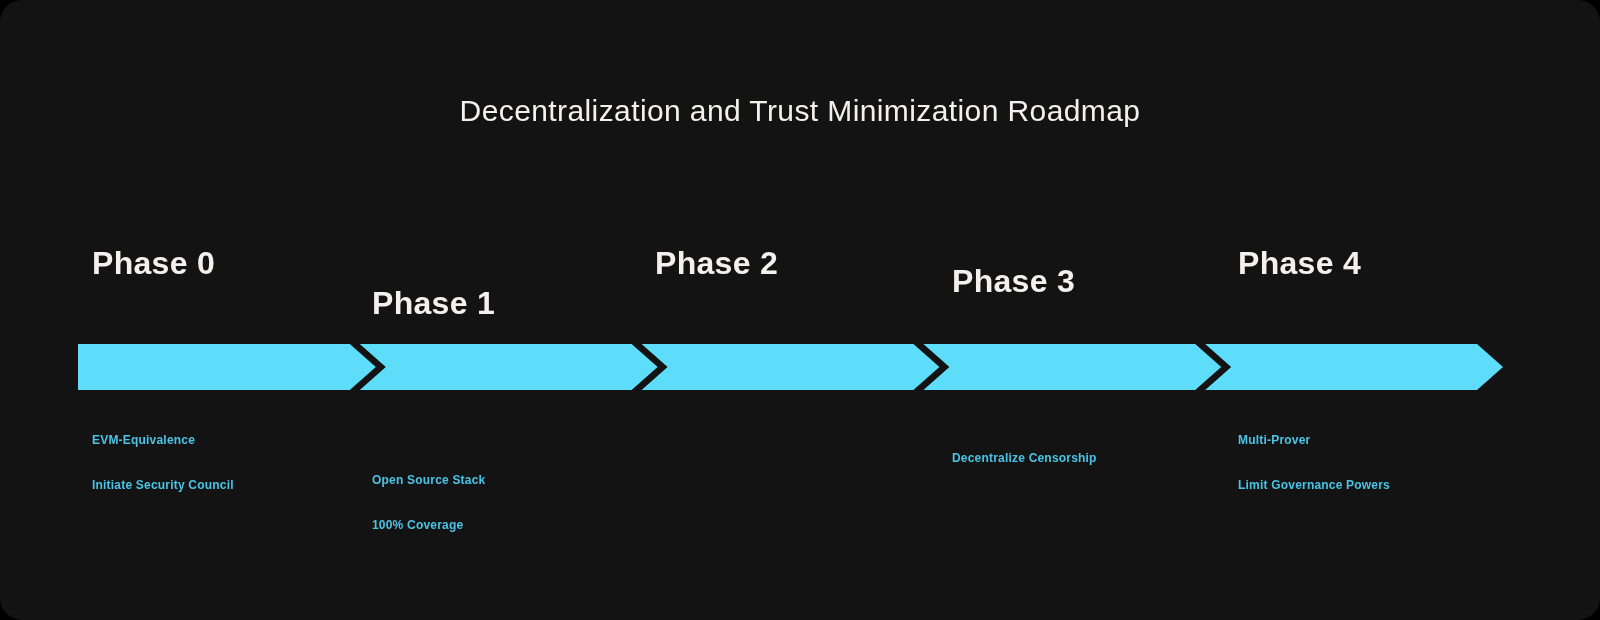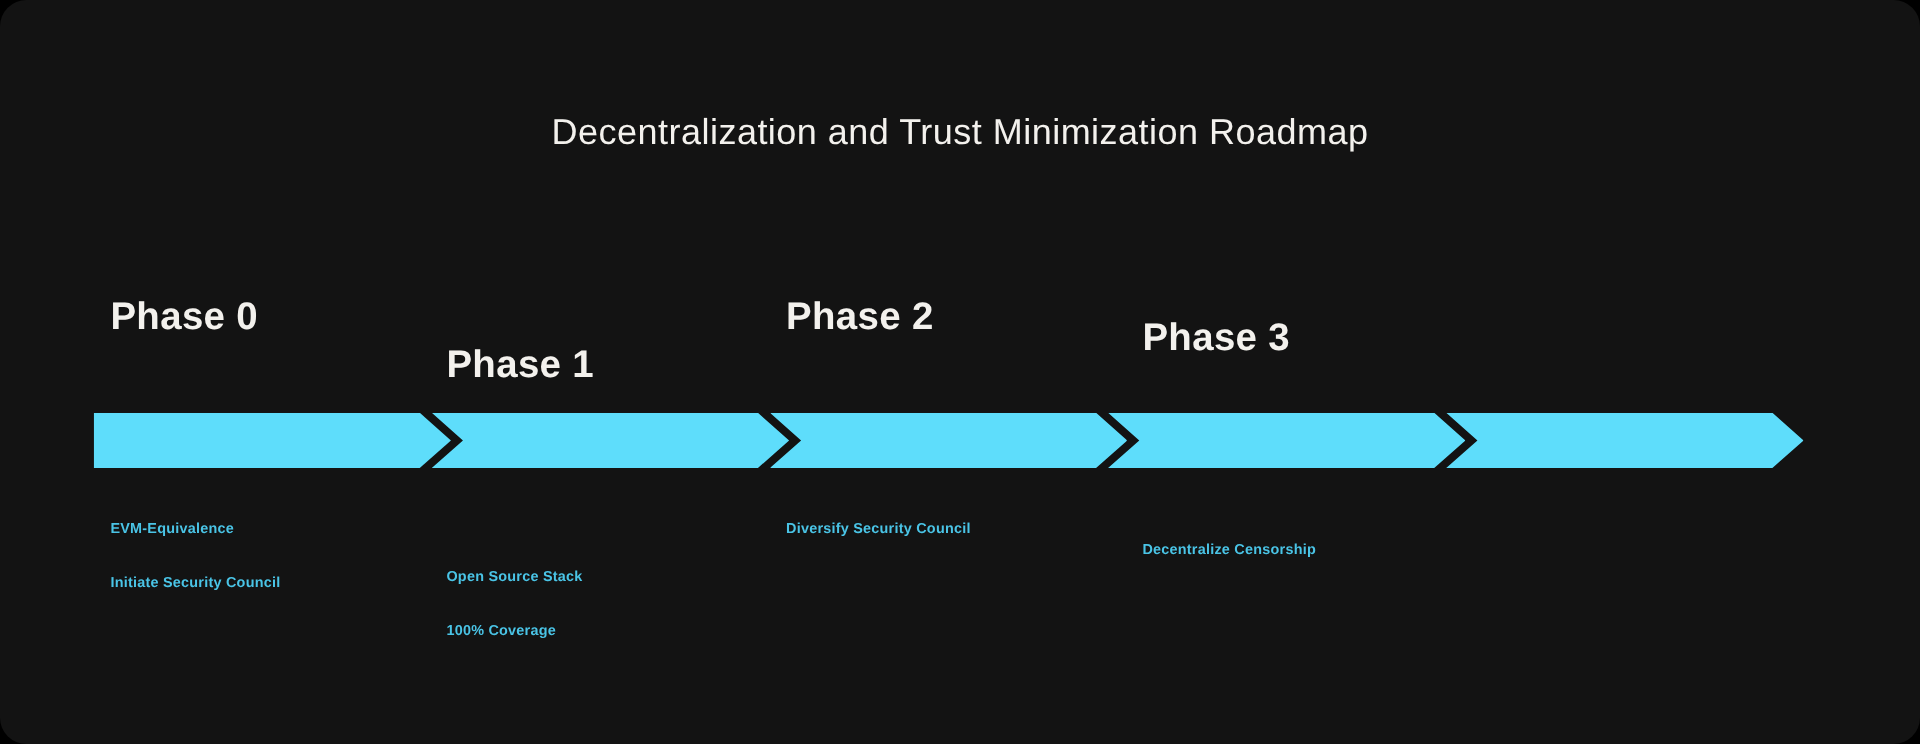--- a/index.html
+++ b/index.html
@@ -29,21 +29,21 @@
   }
   
   .col {
     position: absolute;
     top: 0;
     height: 100%;
     width: 300px;
   }
   .col-0 { left: 92px; }
   .col-1 { left: 372px; margin-top: 40px; }
-  .col-2 { left: 655px; }
+  .col-2 { left: 655px; text-align: right; }
   .col-3 { left: 952px; margin-top: 18px; }
   .col-4 { left: 1238px; }
   .phase-label {
     position: absolute;
     top: 245px;
     font-size: 32px;
     font-weight: 700;
     letter-spacing: 0.3px;
     color: var(--heading, #F0EFEC);
   }
@@ -101,31 +101,37 @@
     <div class="phase-label">Phase 1</div>
     <div class="items">
       <div class="item">Open Source Stack</div>
       <div class="item">100% Coverage</div>
     </div>
   </div>
 
   <div class="col col-2">
     <div class="phase-label">Phase 2</div>
     <div class="items">
-      <div class="item">Diversify Security Council</div>
     </div>
   </div>
 
   <div class="col col-3">
     <div class="phase-label">Phase 3</div>
     <div class="items">
       <div class="item">Decentralize Censorship</div>
     </div>
   </div>
 
+  <div class="col col-4">
+    <div class="phase-label">Phase 4</div>
+    <div class="items">
+      <div class="item">Multi-Prover</div>
+      <div class="item">Limit Governance Powers</div>
+    </div>
+  </div>
 
   <div class="arrows">
     <div class="arrow arrow-first"></div>
     <div class="arrow"></div>
     <div class="arrow"></div>
     <div class="arrow"></div>
     <div class="arrow"></div>
   </div>
 
 </div>

